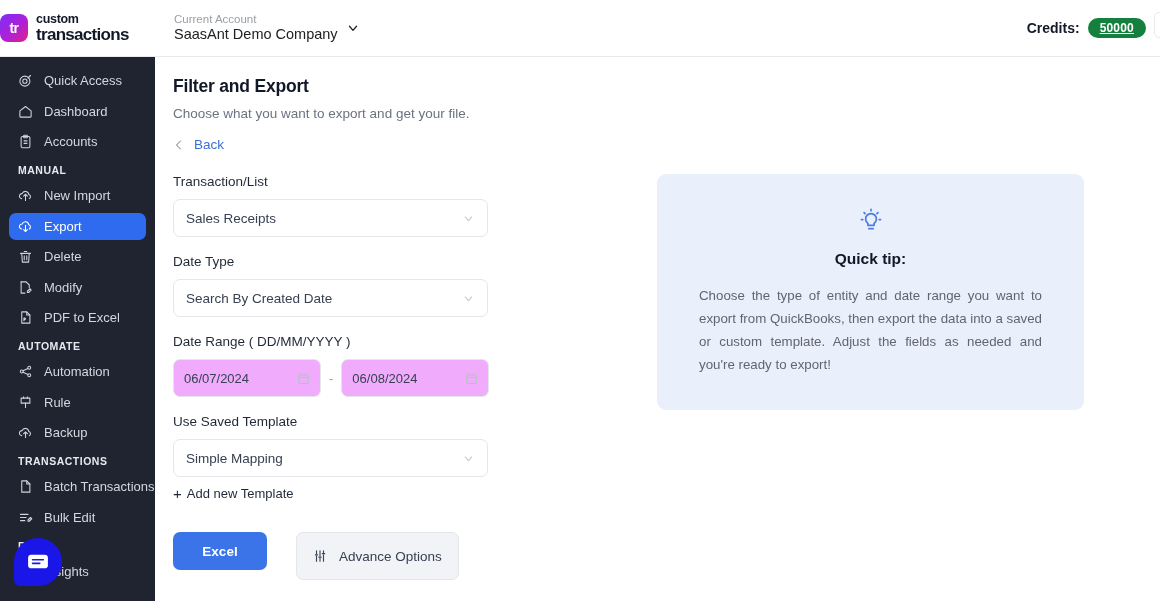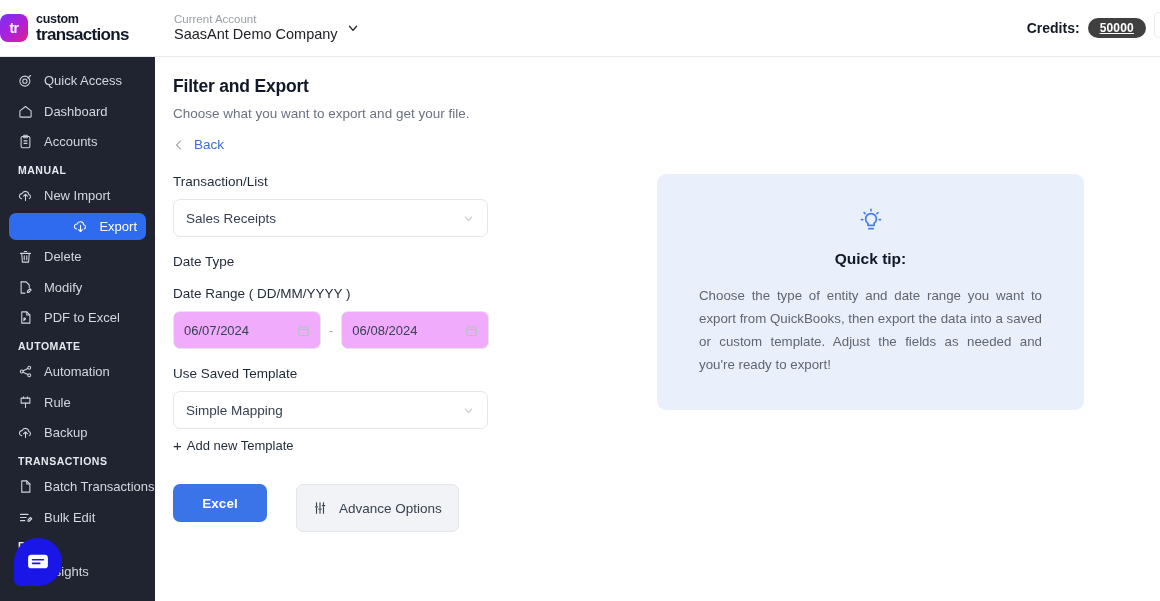--- a/index.html
+++ b/index.html
@@ -33,21 +33,21 @@
 
   .account { margin-left: 19px; display: flex; align-items: center; gap: 8px; cursor: pointer; }
   .account-text { display: flex; flex-direction: column; line-height: 1.15; }
   .account-label { font-size: 11.5px; color: #9aa0a6; }
   .account-name { font-size: 14.5px; color: #202124; }
   .chev-dark { width: 14px; height: 14px; display: block; }
 
   .credits { margin-left: auto; display: flex; align-items: center; gap: 8px; padding-right: 14px; }
   .credits-label { font-size: 14px; font-weight: 700; color: #111827; }
   .credits-pill {
-    background: #404040; color: #fff; font-size: 12px; font-weight: 600;
+    background: #15803d; color: #fff; font-size: 12px; font-weight: 600;
     padding: 3px 12px; border-radius: 999px; letter-spacing: 0.2px; text-decoration: underline;
   }
   .edge-chip {
     position: absolute; right: -4px; top: 12px; width: 10px; height: 26px;
     border: 1px solid #e8eaed; border-radius: 6px; background: #fff;
   }
 
   
   .body { flex: 1 1 auto; display: flex; min-height: 0; position: relative; }
 
@@ -59,21 +59,21 @@
     overflow: hidden;
     position: relative;
   }
   .nav-item {
     display: flex; align-items: center; gap: 11px;
     height: 27px; padding: 0 9px; margin-bottom: 3.5px;
     border-radius: 7px; cursor: pointer;
     color: #d3d7de; font-size: 13px; white-space: nowrap;
   }
   .nav-item .ico { width: 15px; height: 15px; flex: 0 0 15px; display: block; color: #cfd4dc; }
-  .nav-item.active { background: #2f6bee; color: #ffffff; justify-content: flex-end; }
+  .nav-item.active { background: #2f6bee; color: #ffffff; }
   .nav-item.active .ico { color: #ffffff; }
   .nav-section {
     font-size: 10.5px; font-weight: 700; color: #e6e9ee;
     letter-spacing: 0.5px; padding: 0 9px; margin: 9px 0 6px 0;
   }
 
   
   .chat-launcher {
     position: absolute; left: 14px; bottom: 15px;
     width: 48px; height: 48px; background: #1a16e8;
@@ -336,20 +336,26 @@
             <div class="select">
               <span class="val">Sales Receipts</span>
               <svg class="chev" viewBox="0 0 24 24" fill="none" stroke="currentColor" stroke-width="2" stroke-linecap="round" stroke-linejoin="round">
                   <polyline points="6 9 12 16 18 9"></polyline>
                 </svg>
             </div>
           </div>
 
           <div class="group">
             <div class="field-label">Date Type</div>
+            <div class="select">
+              <span class="val">Search By Created Date</span>
+              <svg class="chev" viewBox="0 0 24 24" fill="none" stroke="currentColor" stroke-width="2" stroke-linecap="round" stroke-linejoin="round">
+                  <polyline points="6 9 12 16 18 9"></polyline>
+                </svg>
+            </div>
           </div>
 
           <div class="group">
             <div class="field-label">Date Range ( DD/MM/YYYY )</div>
             <div class="daterow">
               <div class="dateinput">
                 <span class="dval">06/07/2024</span>
                 <svg class="cal" viewBox="0 0 24 24" fill="none" stroke="currentColor" stroke-width="1.9" stroke-linejoin="round">
                     <rect x="3" y="5" width="18" height="16" rx="2"></rect>
                     <path d="M3 10h18M8 3v4M16 3v4"></path>

